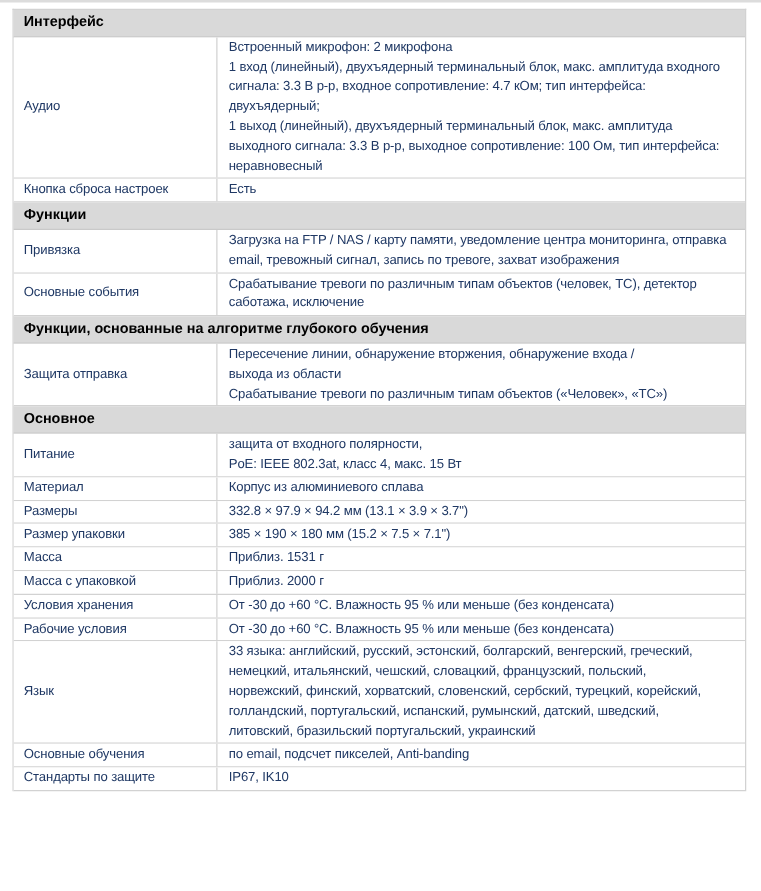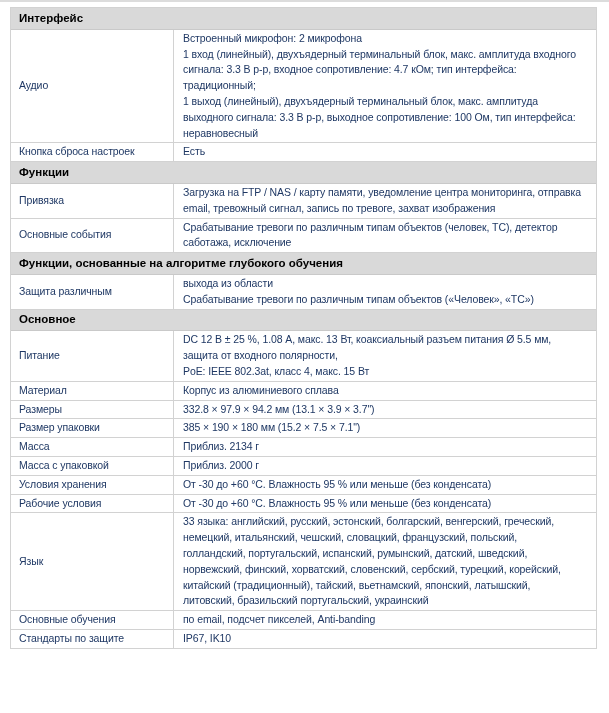--- a/index.html
+++ b/index.html
@@ -84,21 +84,21 @@
   <div class="spec-table">
 
     <div class="sec-header">Интерфейс</div>
 
     <div class="row">
       <div class="lbl">Аудио</div>
       <div class="val">
           <div class="vline">Встроенный микрофон: 2 микрофона</div>
           <div class="vline">1 вход (линейный), двухъядерный терминальный блок, макс. амплитуда входного</div>
           <div class="vline">сигнала: 3.3 В p-p, входное сопротивление: 4.7 кОм; тип интерфейса:</div>
-          <div class="vline">традиционный;</div>
+          <div class="vline">двухъядерный;</div>
           <div class="vline">1 выход (линейный), двухъядерный терминальный блок, макс. амплитуда</div>
           <div class="vline">выходного сигнала: 3.3 В p-p, выходное сопротивление: 100 Ом, тип интерфейса:</div>
           <div class="vline">неравновесный</div>
         </div>
     </div>
 
 
     <div class="row">
       <div class="lbl">Кнопка сброса настроек</div>
       <div class="val">
@@ -120,33 +120,33 @@
       <div class="lbl">Основные события</div>
       <div class="val">
           <div class="vline">Срабатывание тревоги по различным типам объектов (человек, ТС), детектор</div>
           <div class="vline">саботажа, исключение</div>
         </div>
     </div>
 
     <div class="sec-header">Функции, основанные на алгоритме глубокого обучения</div>
 
     <div class="row">
-      <div class="lbl">Защита различным</div>
-      <div class="val">
+      <div class="lbl">Защита отправка</div>
+      <div class="val">
+          <div class="vline">Пересечение линии, обнаружение вторжения, обнаружение входа /</div>
           <div class="vline">выхода из области</div>
           <div class="vline">Срабатывание тревоги по различным типам объектов («Человек», «ТС»)</div>
         </div>
     </div>
 
     <div class="sec-header">Основное</div>
 
     <div class="row">
       <div class="lbl">Питание</div>
       <div class="val">
-          <div class="vline">DC 12 В ± 25 %, 1.08 А, макс. 13 Вт, коаксиальный разъем питания Ø 5.5 мм,</div>
           <div class="vline">защита от входного полярности,</div>
           <div class="vline">PoE: IEEE 802.3at, класс 4, макс. 15 Вт</div>
         </div>
     </div>
 
     <div class="row">
       <div class="lbl">Материал</div>
       <div class="val">
           <div class="vline">Корпус из алюминиевого сплава</div>
         </div>
@@ -162,21 +162,21 @@
     <div class="row">
       <div class="lbl">Размер упаковки</div>
       <div class="val">
           <div class="vline">385 × 190 × 180 мм (15.2 × 7.5 × 7.1")</div>
         </div>
     </div>
 
     <div class="row">
       <div class="lbl">Масса</div>
       <div class="val">
-          <div class="vline">Приблиз. 2134 г</div>
+          <div class="vline">Приблиз. 1531 г</div>
         </div>
     </div>
 
     <div class="row">
       <div class="lbl">Масса с упаковкой</div>
       <div class="val">
           <div class="vline">Приблиз. 2000 г</div>
         </div>
     </div>
 
@@ -192,23 +192,22 @@
       <div class="val">
           <div class="vline">От -30 до +60 °C. Влажность 95 % или меньше (без конденсата)</div>
         </div>
     </div>
 
     <div class="row">
       <div class="lbl">Язык</div>
       <div class="val">
           <div class="vline">33 языка: английский, русский, эстонский, болгарский, венгерский, греческий,</div>
           <div class="vline">немецкий, итальянский, чешский, словацкий, французский, польский,</div>
+          <div class="vline">норвежский, финский, хорватский, словенский, сербский, турецкий, корейский,</div>
           <div class="vline">голландский, португальский, испанский, румынский, датский, шведский,</div>
-          <div class="vline">норвежский, финский, хорватский, словенский, сербский, турецкий, корейский,</div>
-          <div class="vline">китайский (традиционный), тайский, вьетнамский, японский, латышский,</div>
           <div class="vline">литовский, бразильский португальский, украинский</div>
         </div>
     </div>
 
     <div class="row">
       <div class="lbl">Основные обучения</div>
       <div class="val">
           <div class="vline">по email, подсчет пикселей, Anti-banding</div>
         </div>
     </div>

